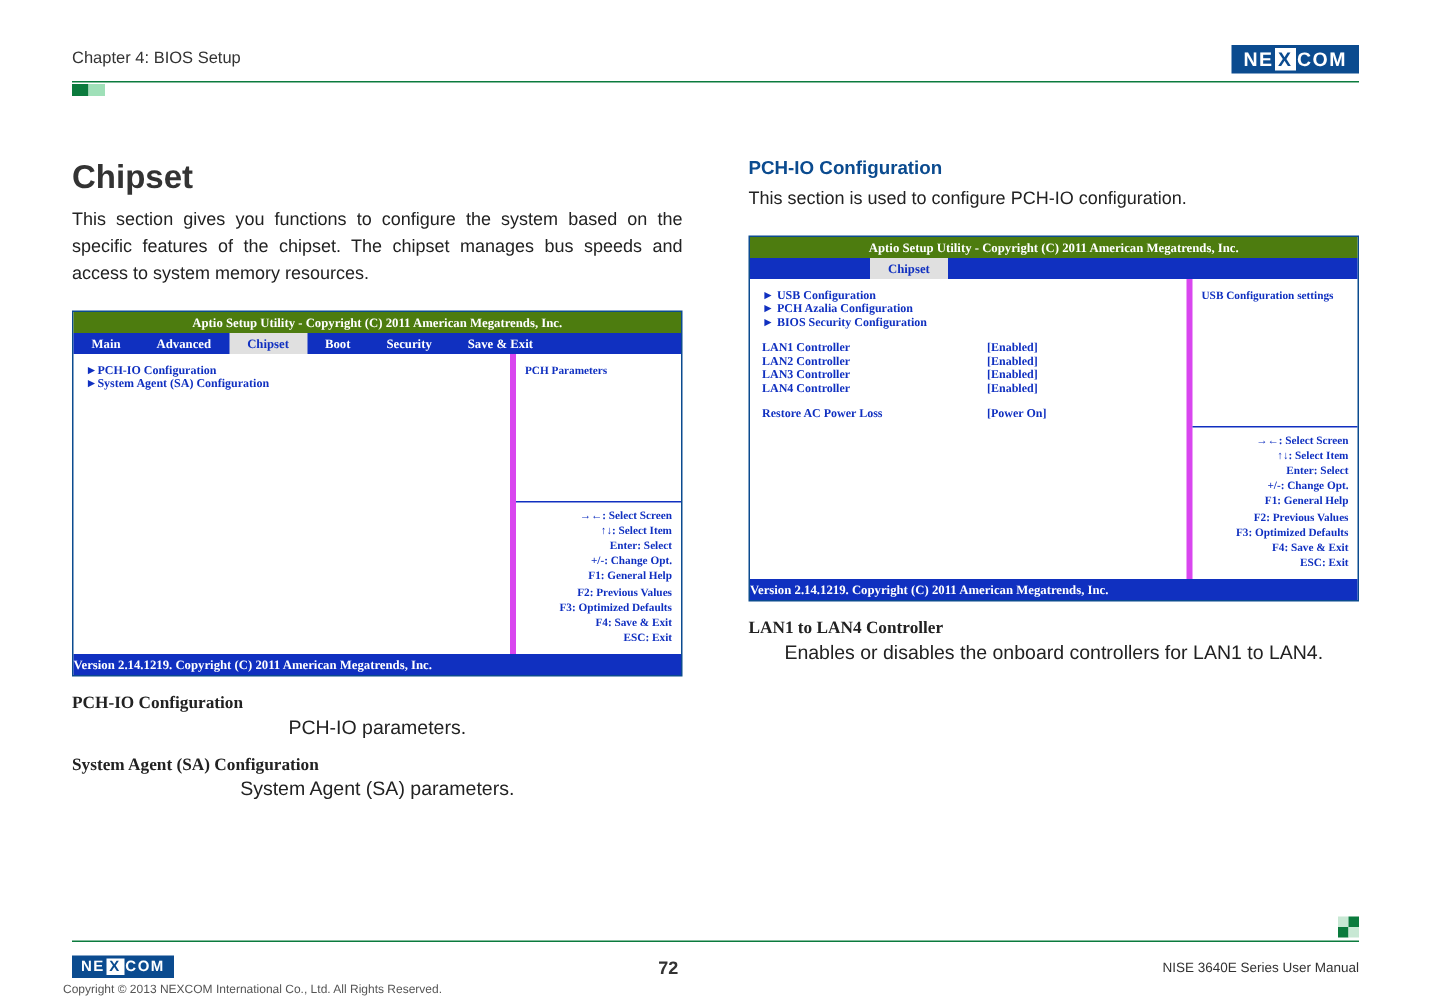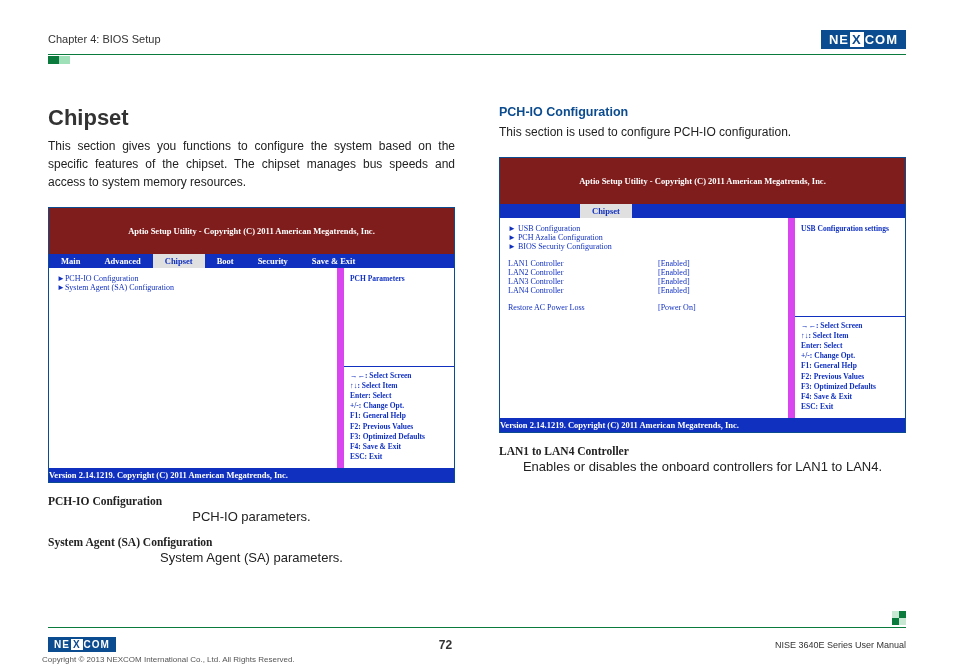--- a/index.html
+++ b/index.html
@@ -25,29 +25,29 @@
   
   .cols { display:flex; gap:44px; margin-top:50px; }
   .col { flex:1 1 0; font-size:12px; }
   h1.sec-title { font-size:22px; font-weight:700; color:#333; margin-bottom:6px; }
   .body-text { font-size:12px; line-height:1.5; text-align:justify; }
   .subhead { font-size:12.5px; font-weight:700; color:#0b4b8f; margin-bottom:4px; }
   .item-head { font-size:11.5px; font-weight:700; margin-top:12px;font-family:Liberation Serif, serif; }
   .item-desc { font-size:13px; margin-top:2px;text-align:center; }
   
   .bios { border:1.5px solid #0b4b8f; margin-top:16px; width:100%; font-family: "Times New Roman", serif; }
-  .bios-title { background:#7f1d1d; color:#fff; text-align:center; font-size:8.5px; font-weight:700; padding:18px 0; }
+  .bios-title { background:#4d7c0f; color:#fff; text-align:center; font-size:8.5px; font-weight:700; padding:2px 0; }
   .bios-tabs { background:#1030c0; color:#fff; display:flex; font-size:8.5px; font-weight:700; height:14px; align-items:stretch;}
   .bios-tab { padding:0 12px; display:flex; align-items:center;}
   .bios-tab.active { background:#e0e0e0; color:#1030c0; }
   .bios-body { display:flex; height:200px; }
-  .bios-main { flex:1; border-right:7px solid #d946ef; padding:6px 8px; font-size:8px; color:#1030c0; font-weight:400; }
+  .bios-main { flex:1; border-right:4px solid #d946ef; padding:6px 8px; font-size:8px; color:#1030c0; font-weight:700; }
   .bios-side { width:110px; padding:6px 6px; font-size:7.5px; color:#1030c0; font-weight:700; display:flex; flex-direction:column; }
   .bios-side .spacer { flex:1; }
-  .bios-side .legend div { line-height:1.35; }
+  .bios-side .legend div { line-height:1.35;text-align:right; }
   .bios-foot { background:#1030c0; color:#fff; text-align:left; font-size:8.5px; font-weight:700; padding:2px 0; }
   .bios-row { display:flex; }
   .bios-row .k { width:150px; }
   .bios-row .v { }
   .bios hr.sep { border:none; border-top:1px solid #1030c0; margin:4px -6px; }
   
   .ftr-line { position:absolute; left:48px; right:48px; bottom:44px; border-top:1.5px solid #0b7b3d; }
   .ftr { position:absolute; left:48px; right:48px; bottom:20px; display:flex; justify-content:space-between; align-items:center; font-size:9px; color:#333;}
   .ftr .logo-box { font-size:10px; height:15px; padding:1px 6px;}
   .ftr .logo-x { font-size:10px; }

